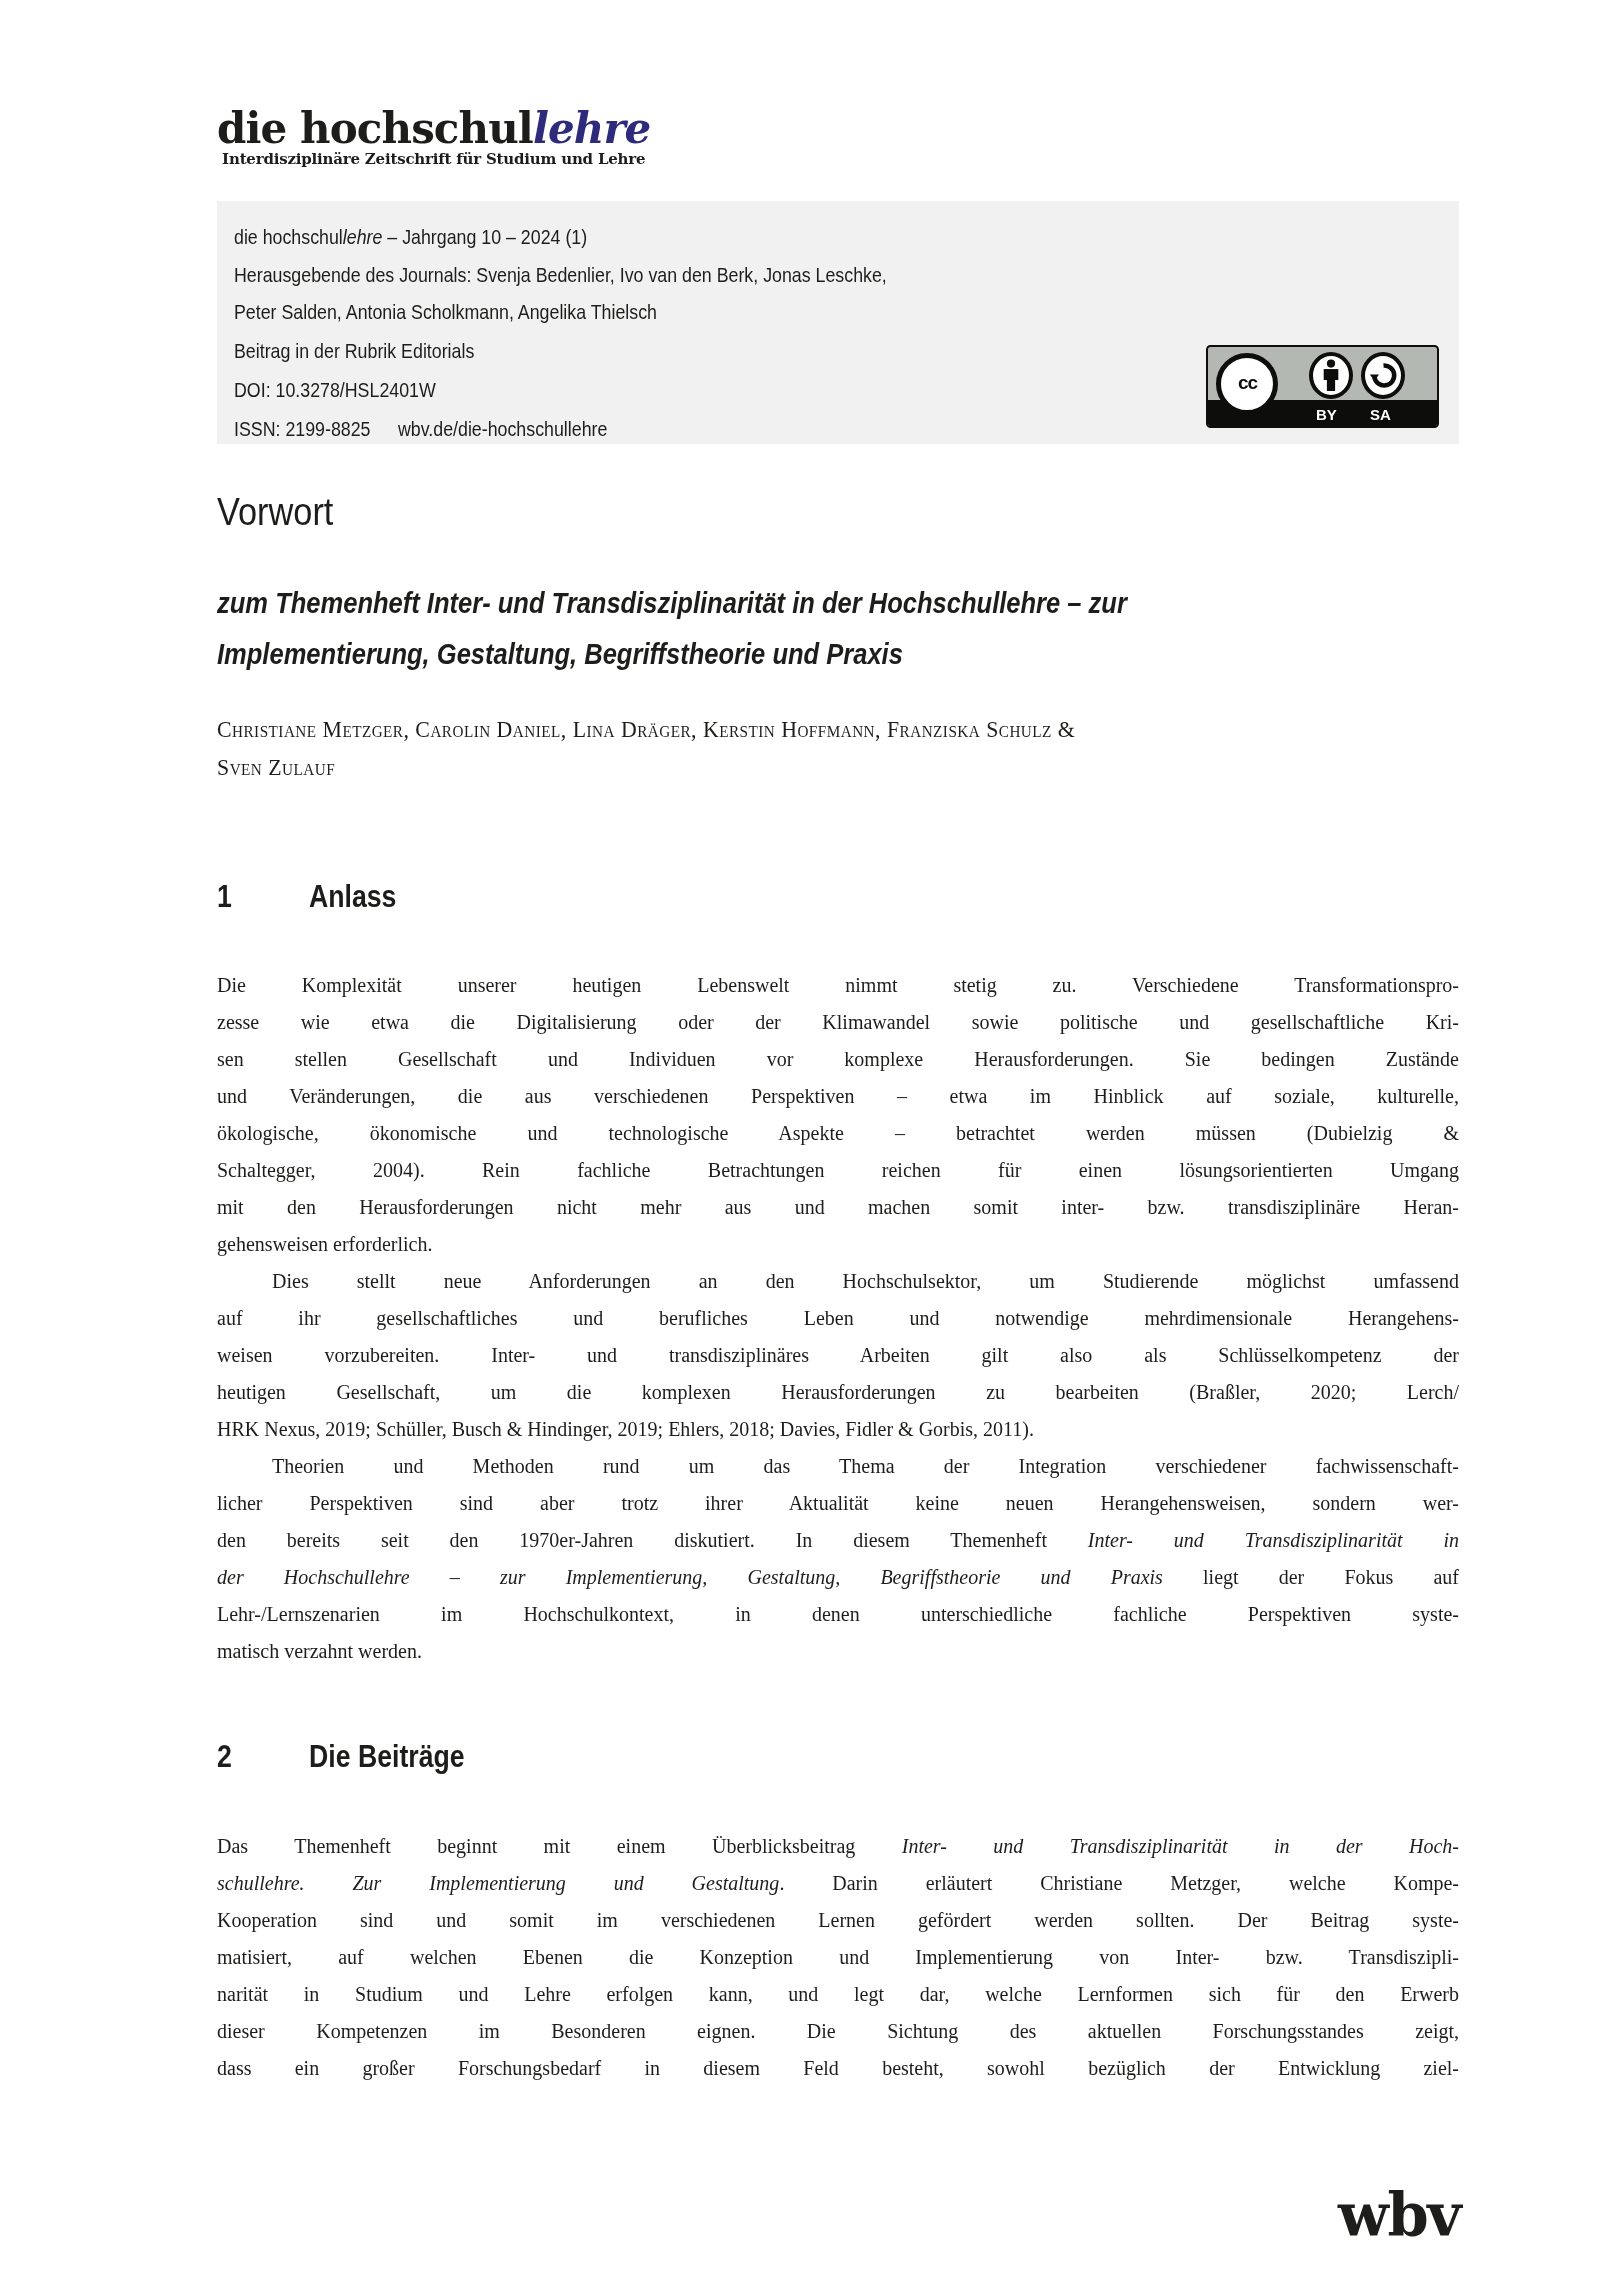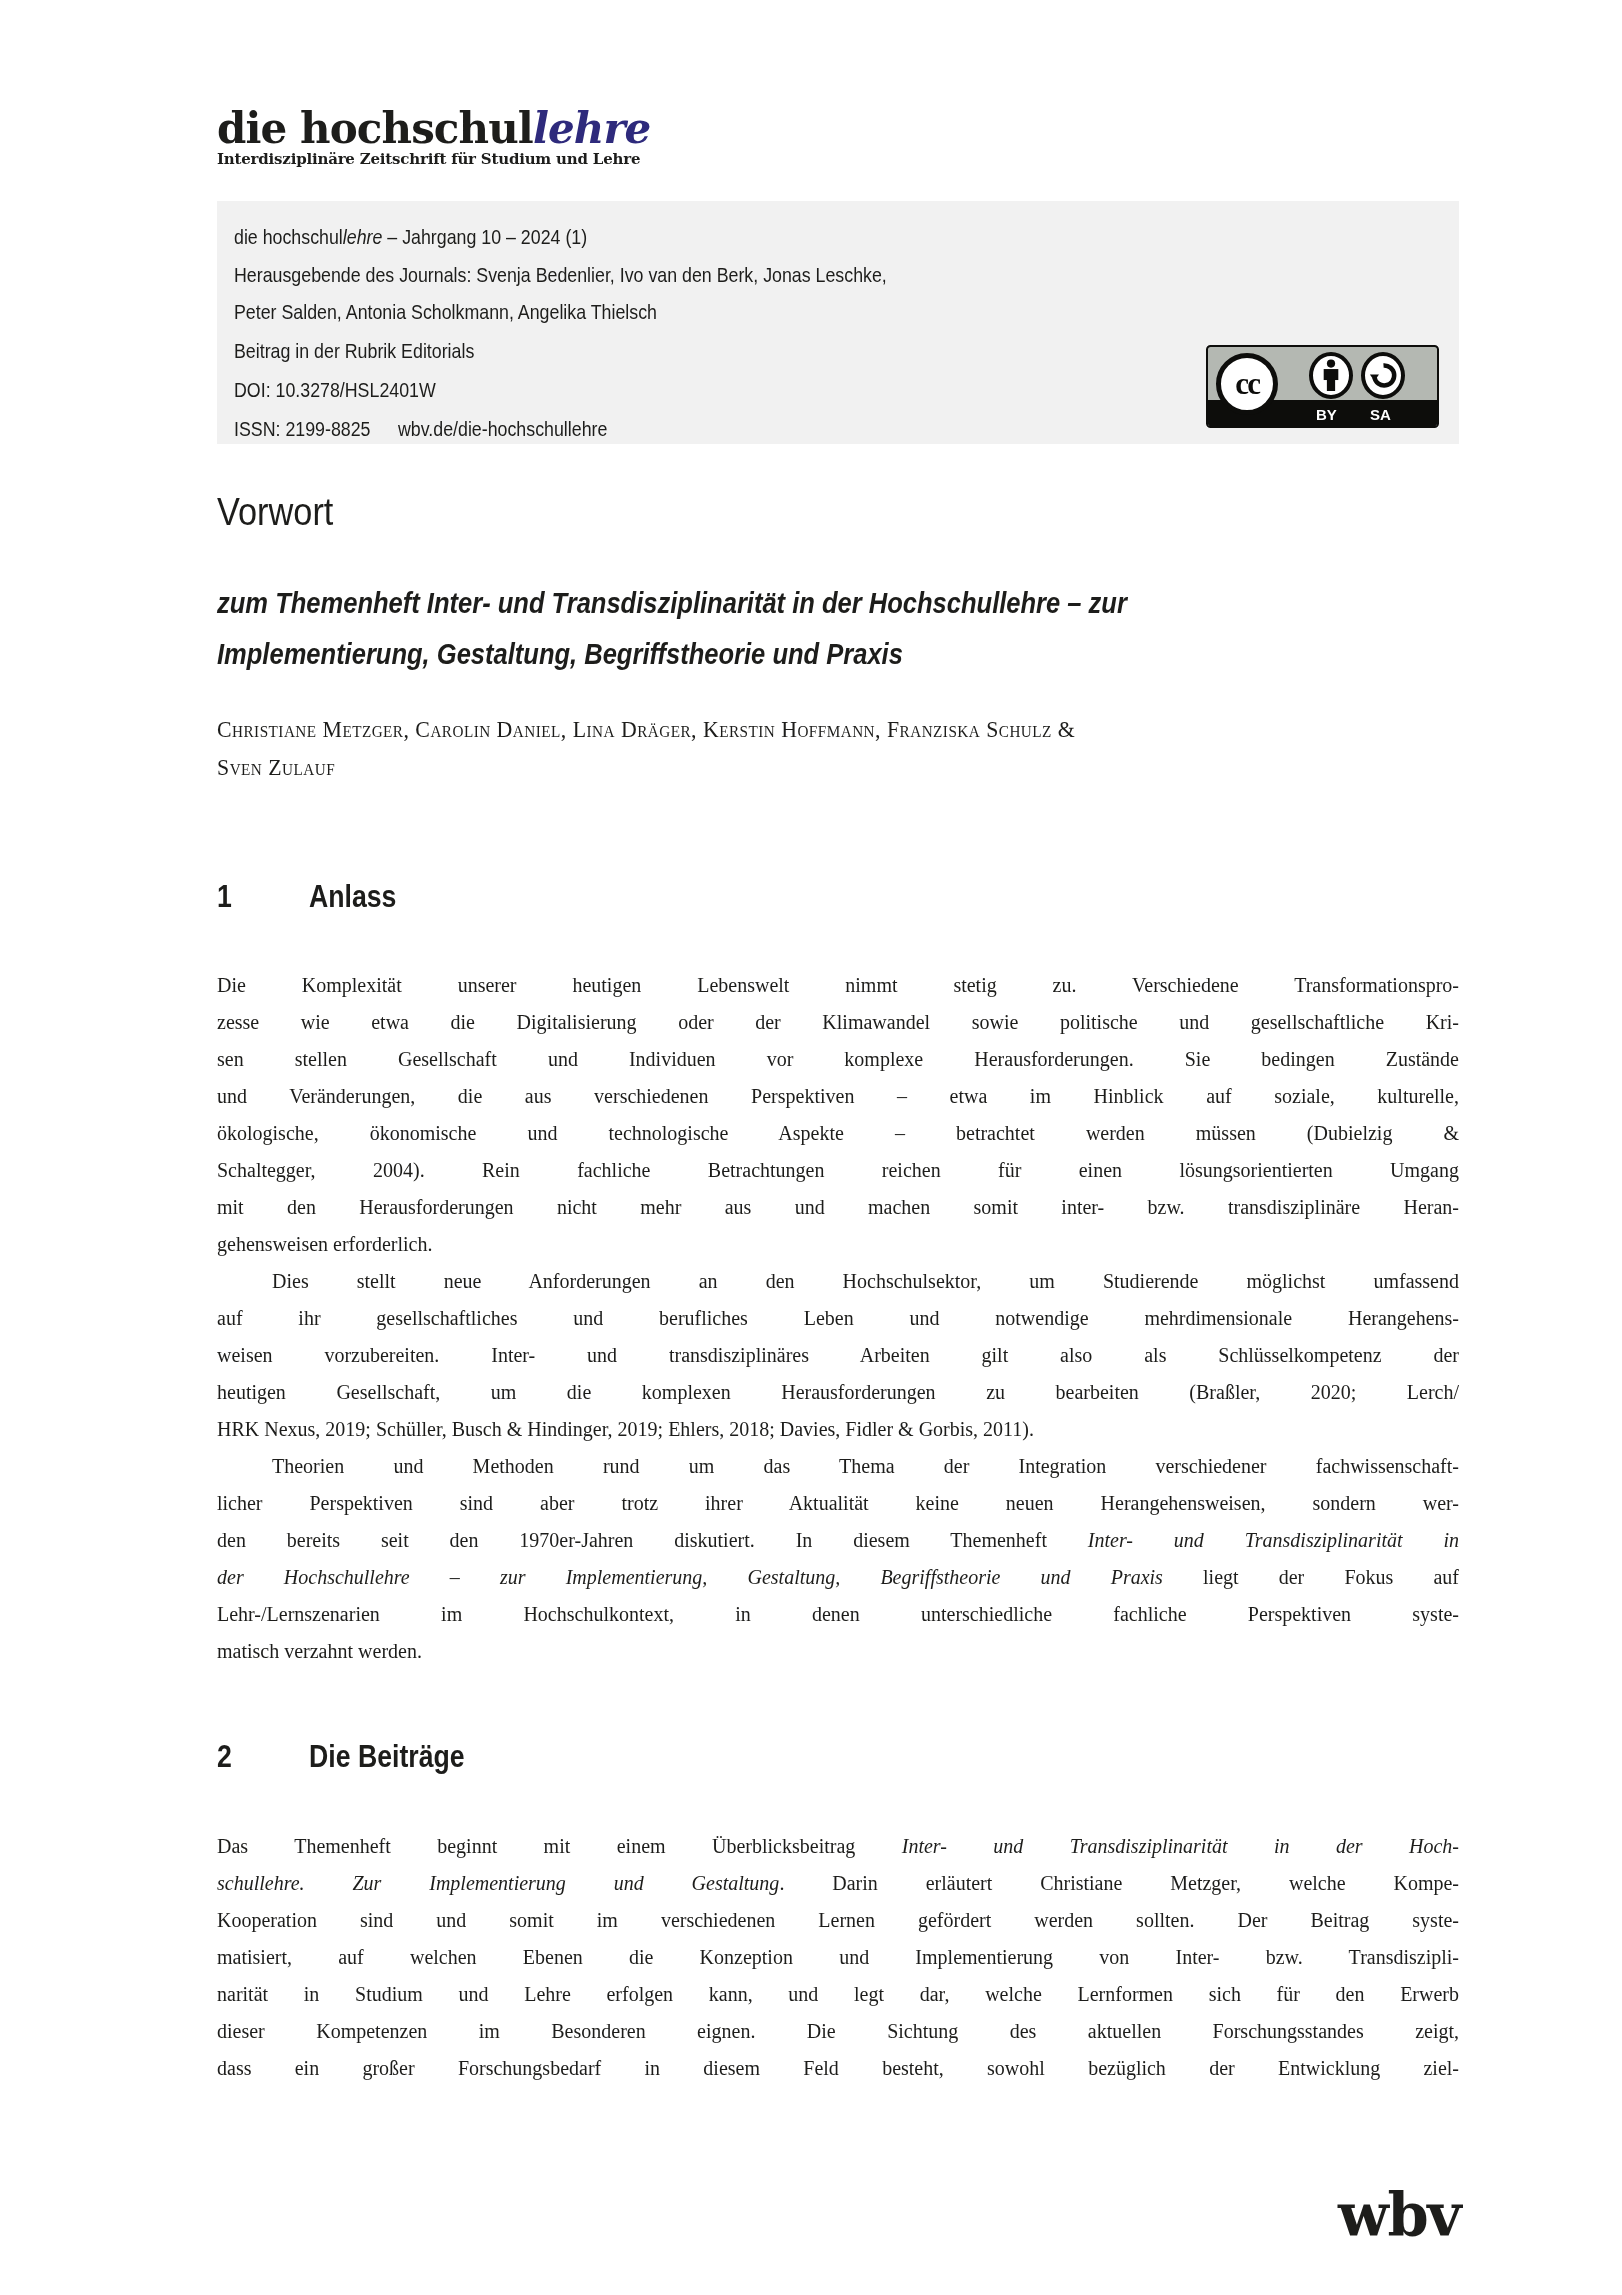--- a/index.html
+++ b/index.html
@@ -1,30 +1,30 @@
 <!DOCTYPE html>
 <html style="font-size:7.3px"><head>
 <meta charset="utf-8">
 <style>
   html, body { margin: 0; padding: 0; background: #ffffff; }
   body { width: 1623px; height: 2295px; position: relative; overflow: hidden; color: #1d1d1b; }
   .masthead { position: absolute; left: 217px; top: 108px; }
   .masthead .title { font-family: "DejaVu Serif", serif; font-weight: bold; font-size: 42px; line-height: 1; letter-spacing: -0.9px; color: #1d1d1b; white-space: nowrap; }
   .masthead .title .accent { color: #2e2a7c; font-style: italic; font-weight: bold; }
-  .masthead .subtitle { font-family: "DejaVu Serif", serif; font-weight: bold; font-size: 15px; line-height: 1; margin-top: 1.8px; letter-spacing: -0.2px; white-space: nowrap; }
+  .masthead .subtitle { font-family: "DejaVu Serif", serif; font-weight: bold; font-size: 15px; line-height: 1; margin-top: 1.8px; letter-spacing: -0.2px; white-space: nowrap; text-align: center; }
 
   .infobox { position: absolute; left: 217px; top: 201px; width: 1242px; height: 243px; background: #f1f1f1; }
   .infobox .lines { position: absolute; left: 17.4px; top: 16.5px; font-family: "Liberation Sans", sans-serif; font-size: 20.7px; line-height: 37px; color: #1d1d1b; }
   .infobox .line { white-space: nowrap; transform: scaleX(0.86); transform-origin: left center; }
   .infobox .line.gap { margin-top: 1.8px; }
   .infobox .issn-url { margin-left: 32px; }
 
   .cc-badge { position: absolute; left: 1206px; top: 345px; width: 233px; height: 83px; background: #b4b8b2; border: 2.3px solid #0d0d0b; border-radius: 4.6px; box-sizing: border-box; overflow: hidden; }
   .cc-badge .bottom { position: absolute; left: 0; right: 0; bottom: 0; height: 26px; background: #0d0d0b; }
-  .cc-badge .cc { position: absolute; left: 8.3px; top: 5.5px; width: 62px; height: 62px; border-radius: 50%; background: #ffffff; border: 5.5px solid #0d0d0b; box-sizing: border-box; font-family: Liberation Serif, serif; font-weight: bold; font-size: 31px; color: #0d0d0b; display: flex; align-items: center; justify-content: center; letter-spacing: -1.8px; }
+  .cc-badge .cc { position: absolute; left: 8.3px; top: 5.5px; width: 62px; height: 62px; border-radius: 50%; background: #ffffff; border: 5.5px solid #0d0d0b; box-sizing: border-box; font-family: Liberation Mono, monospace; font-weight: bold; font-size: 19px; color: #0d0d0b; display: flex; align-items: center; justify-content: center; letter-spacing: -1.8px; }
   .cc-badge .ic { position: absolute; top: 4.6px; width: 44px; height: 47px; border-radius: 50%; background: #ffffff; border: 4.1px solid #0d0d0b; box-sizing: border-box; display: flex; align-items: center; justify-content: center; }
   .cc-badge .ic.by { left: 101px; }
   .cc-badge .ic.sa { left: 153px; }
   .cc-badge .lbl { position: absolute; bottom: 2.8px; font-family: "Liberation Sans", sans-serif; font-weight: bold; font-size: 15px; color: #ffffff; }
   .cc-badge .lbl.by { left: 108px; }
   .cc-badge .lbl.sa { left: 162px; }
 
   .doc-title { position: absolute; left: 217px; top: 490px; font-family: "Liberation Sans", sans-serif; font-size: 39px; font-weight: normal; transform: scaleX(0.88); transform-origin: left top; white-space: nowrap; }
   .doc-subtitle { position: absolute; left: 217px; top: 578px; font-family: "Liberation Sans", sans-serif; font-style: italic; font-weight: bold; font-size: 29px; line-height: 51px; transform: scaleX(0.88); transform-origin: left top; white-space: nowrap; }
   .authors { position: absolute; left: 217px; top: 711px; font-family: "Liberation Serif", serif; font-size: 23px; line-height: 38px; font-variant: small-caps; letter-spacing: 0.5px; white-space: nowrap; transform: scaleX(0.95); transform-origin: left top; }

